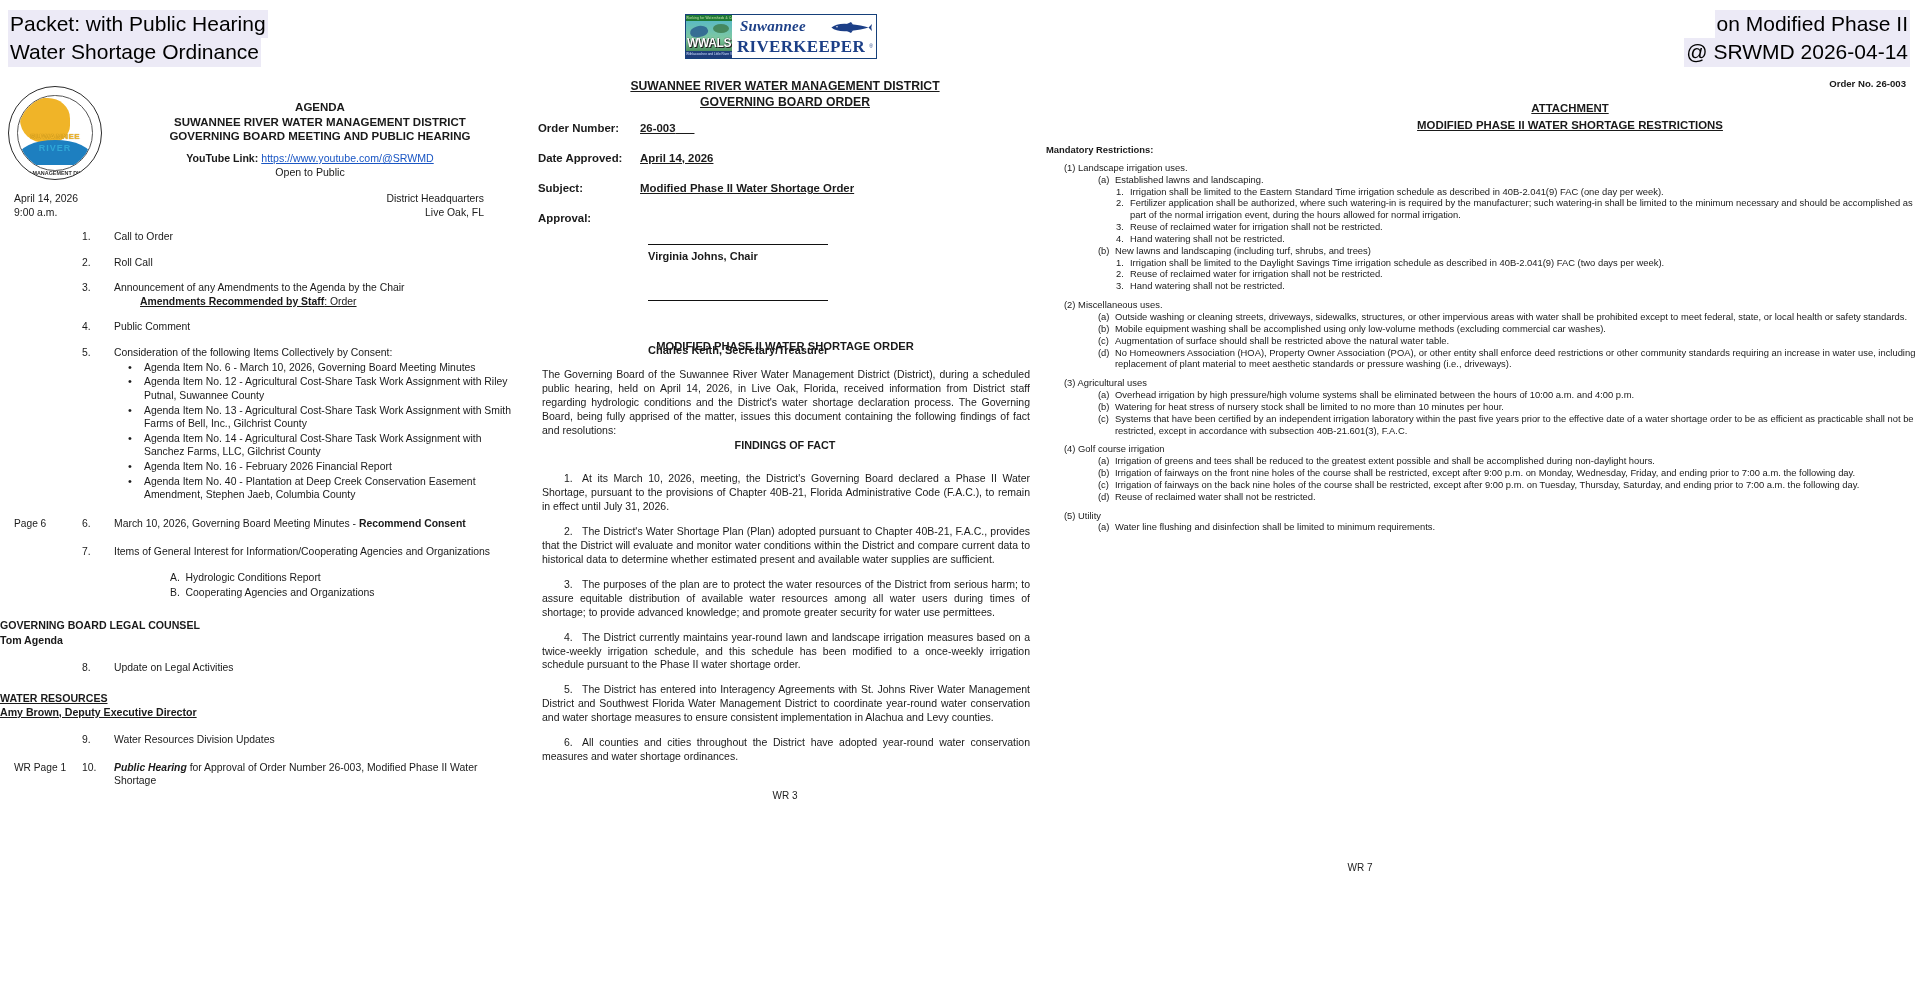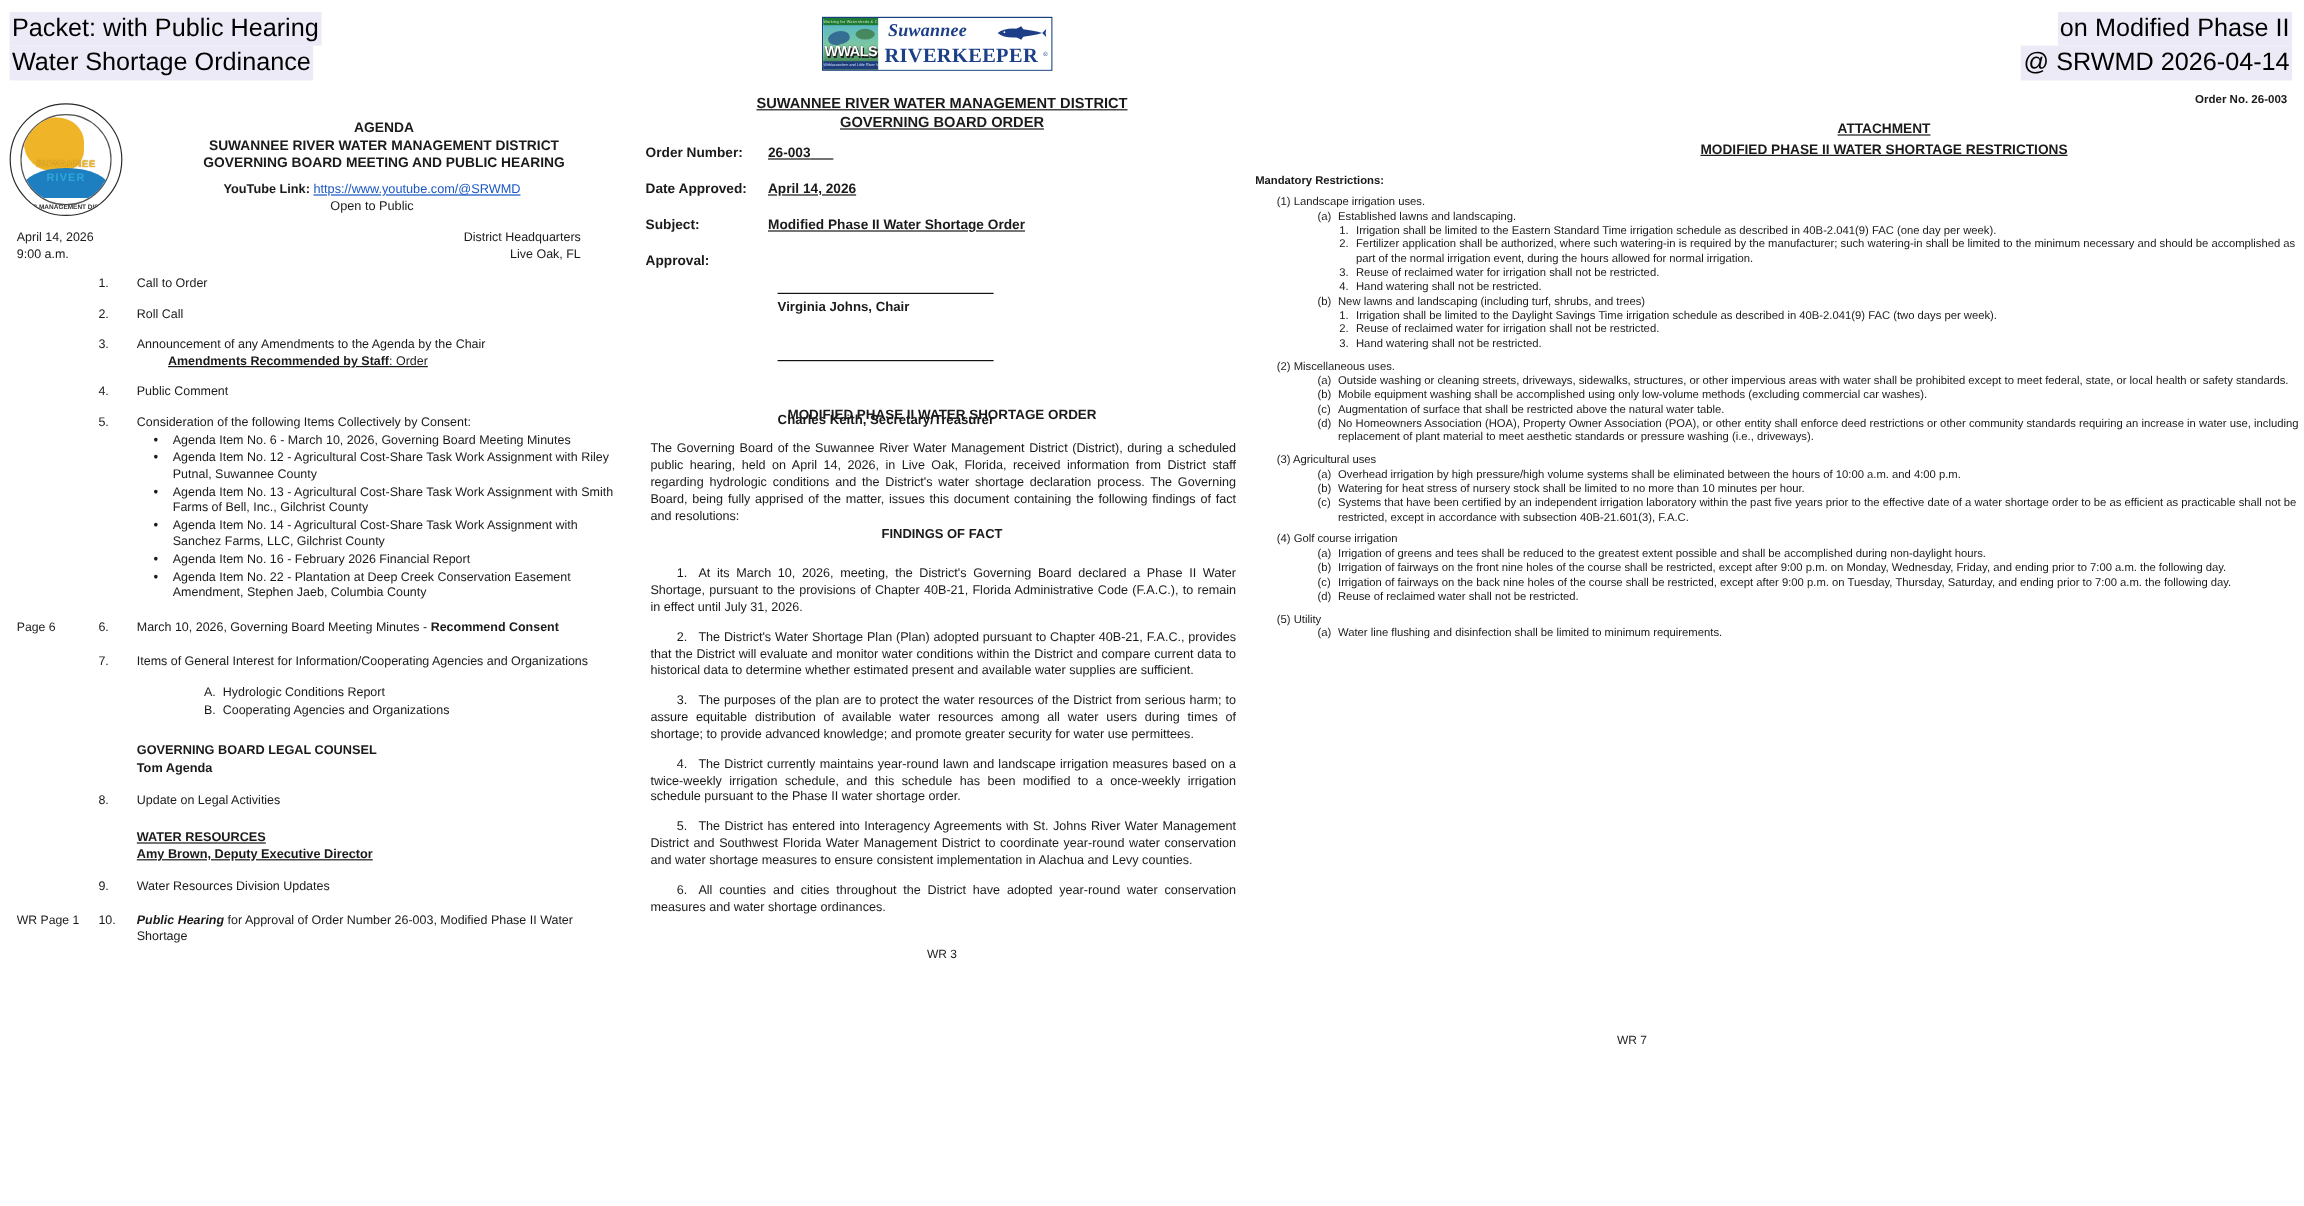--- a/index.html
+++ b/index.html
@@ -215,21 +215,21 @@
   .bullets li {
     position: relative; padding-left: 30px; margin-top: 1.5px; line-height: 1.28;
   }
   .bullets li:before {
     content: "\2022"; position: absolute; left: 14px; top: -1px; font-size: 11px;
   }
   .sect-head {
     margin: 0 0 0 0; font-weight: bold; text-decoration: underline;
     font-size: 10.6px; line-height: 1.35;
   }
-  .sect-wrap { padding-left: 114px; margin-bottom: 12px; }
+  .sect-wrap { margin-bottom: 12px; }
   .abc { margin-left: 56px; line-height: 1.45; }
 
   
   .mid-title {
     position: absolute; left: 20px; top: 6px; width: 470px;
     text-align: center; font-size: 12.2px; font-weight: bold;
     text-decoration: underline; line-height: 1.35;
   }
   .mid-fields { position: absolute; left: 0px; top: 50px; width: 510px; font-size: 11.4px; }
   .mf-row { display: flex; margin-bottom: 18px; }
@@ -389,21 +389,21 @@
       <div class="ai-page"></div>
       <div class="ai-num">5.</div>
       <div class="ai-body">
         <div>Consideration of the following Items Collectively by Consent:</div>
         <ul class="bullets">
           <li>Agenda Item No. 6 - March 10, 2026, Governing Board Meeting Minutes</li>
           <li>Agenda Item No. 12 - Agricultural Cost-Share Task Work Assignment with Riley Putnal, Suwannee County</li>
           <li>Agenda Item No. 13 - Agricultural Cost-Share Task Work Assignment with Smith Farms of Bell, Inc., Gilchrist County</li>
           <li>Agenda Item No. 14 - Agricultural Cost-Share Task Work Assignment with Sanchez Farms, LLC, Gilchrist County</li>
           <li>Agenda Item No. 16 - February 2026 Financial Report</li>
-          <li>Agenda Item No. 22 - Plantation at Deep Creek Conservation Easement Amendment, Stephen Jaeb, Columbia County</li>
+          <li>Agenda Item No. 40 - Plantation at Deep Creek Conservation Easement Amendment, Stephen Jaeb, Columbia County</li>
         </ul>
       </div>
     </div>
 
     <div class="ai-row" style="margin-top:16px;">
       <div class="ai-page">Page 6</div>
       <div class="ai-num">6.</div>
       <div class="ai-body"><span>March 10, 2026, Governing Board Meeting Minutes - </span><span class="b">Recommend Consent</span></div>
     </div>
 
@@ -529,21 +529,21 @@
       <div class="lvl3 hang3"><span class="mk">1.</span><span>Irrigation shall be limited to the Daylight Savings Time irrigation schedule as described in 40B-2.041(9) FAC (two days per week).</span></div>
       <div class="lvl3 hang3"><span class="mk">2.</span><span>Reuse of reclaimed water for irrigation shall not be restricted.</span></div>
       <div class="lvl3 hang3"><span class="mk">3.</span><span>Hand watering shall not be restricted.</span></div>
     </div>
 
     <div class="lvl1 grp">
       <span>(2)</span>
       <span>Miscellaneous uses.</span>
       <div class="lvl2 hang2"><span class="mk">(a)</span><span>Outside washing or cleaning streets, driveways, sidewalks, structures, or other impervious areas with water shall be prohibited except to meet federal, state, or local health or safety standards.</span></div>
       <div class="lvl2 hang2"><span class="mk">(b)</span><span>Mobile  equipment washing shall be accomplished using only low-volume methods (excluding commercial car washes).</span></div>
-      <div class="lvl2 hang2"><span class="mk">(c)</span><span>Augmentation of surface that shall be restricted above the natural water table.</span></div>
+      <div class="lvl2 hang2"><span class="mk">(c)</span><span>Augmentation of surface should shall be restricted above the natural water table.</span></div>
       <div class="lvl2 hang2"><span class="mk">(d)</span><span>No Homeowners Association (HOA), Property Owner Association (POA), or other entity shall enforce deed restrictions or other community standards requiring an increase in water use, including replacement of plant material to meet aesthetic standards or pressure washing (i.e., driveways).</span></div>
     </div>
 
     <div class="lvl1 grp">
       <span>(3)</span>
       <span>Agricultural uses</span>
       <div class="lvl2 hang2"><span class="mk">(a)</span><span>Overhead irrigation by high pressure/high volume systems shall be eliminated between the hours of 10:00 a.m. and 4:00 p.m.</span></div>
       <div class="lvl2 hang2"><span class="mk">(b)</span><span>Watering for heat stress of nursery stock shall be limited to no more than 10 minutes per hour.</span></div>
       <div class="lvl2 hang2"><span class="mk">(c)</span><span>Systems that have been certified by an independent irrigation laboratory within the past five years prior to the effective date of a water shortage order to be as efficient as practicable shall not be restricted, except in accordance with subsection 40B-21.601(3), F.A.C.</span></div>
     </div>

